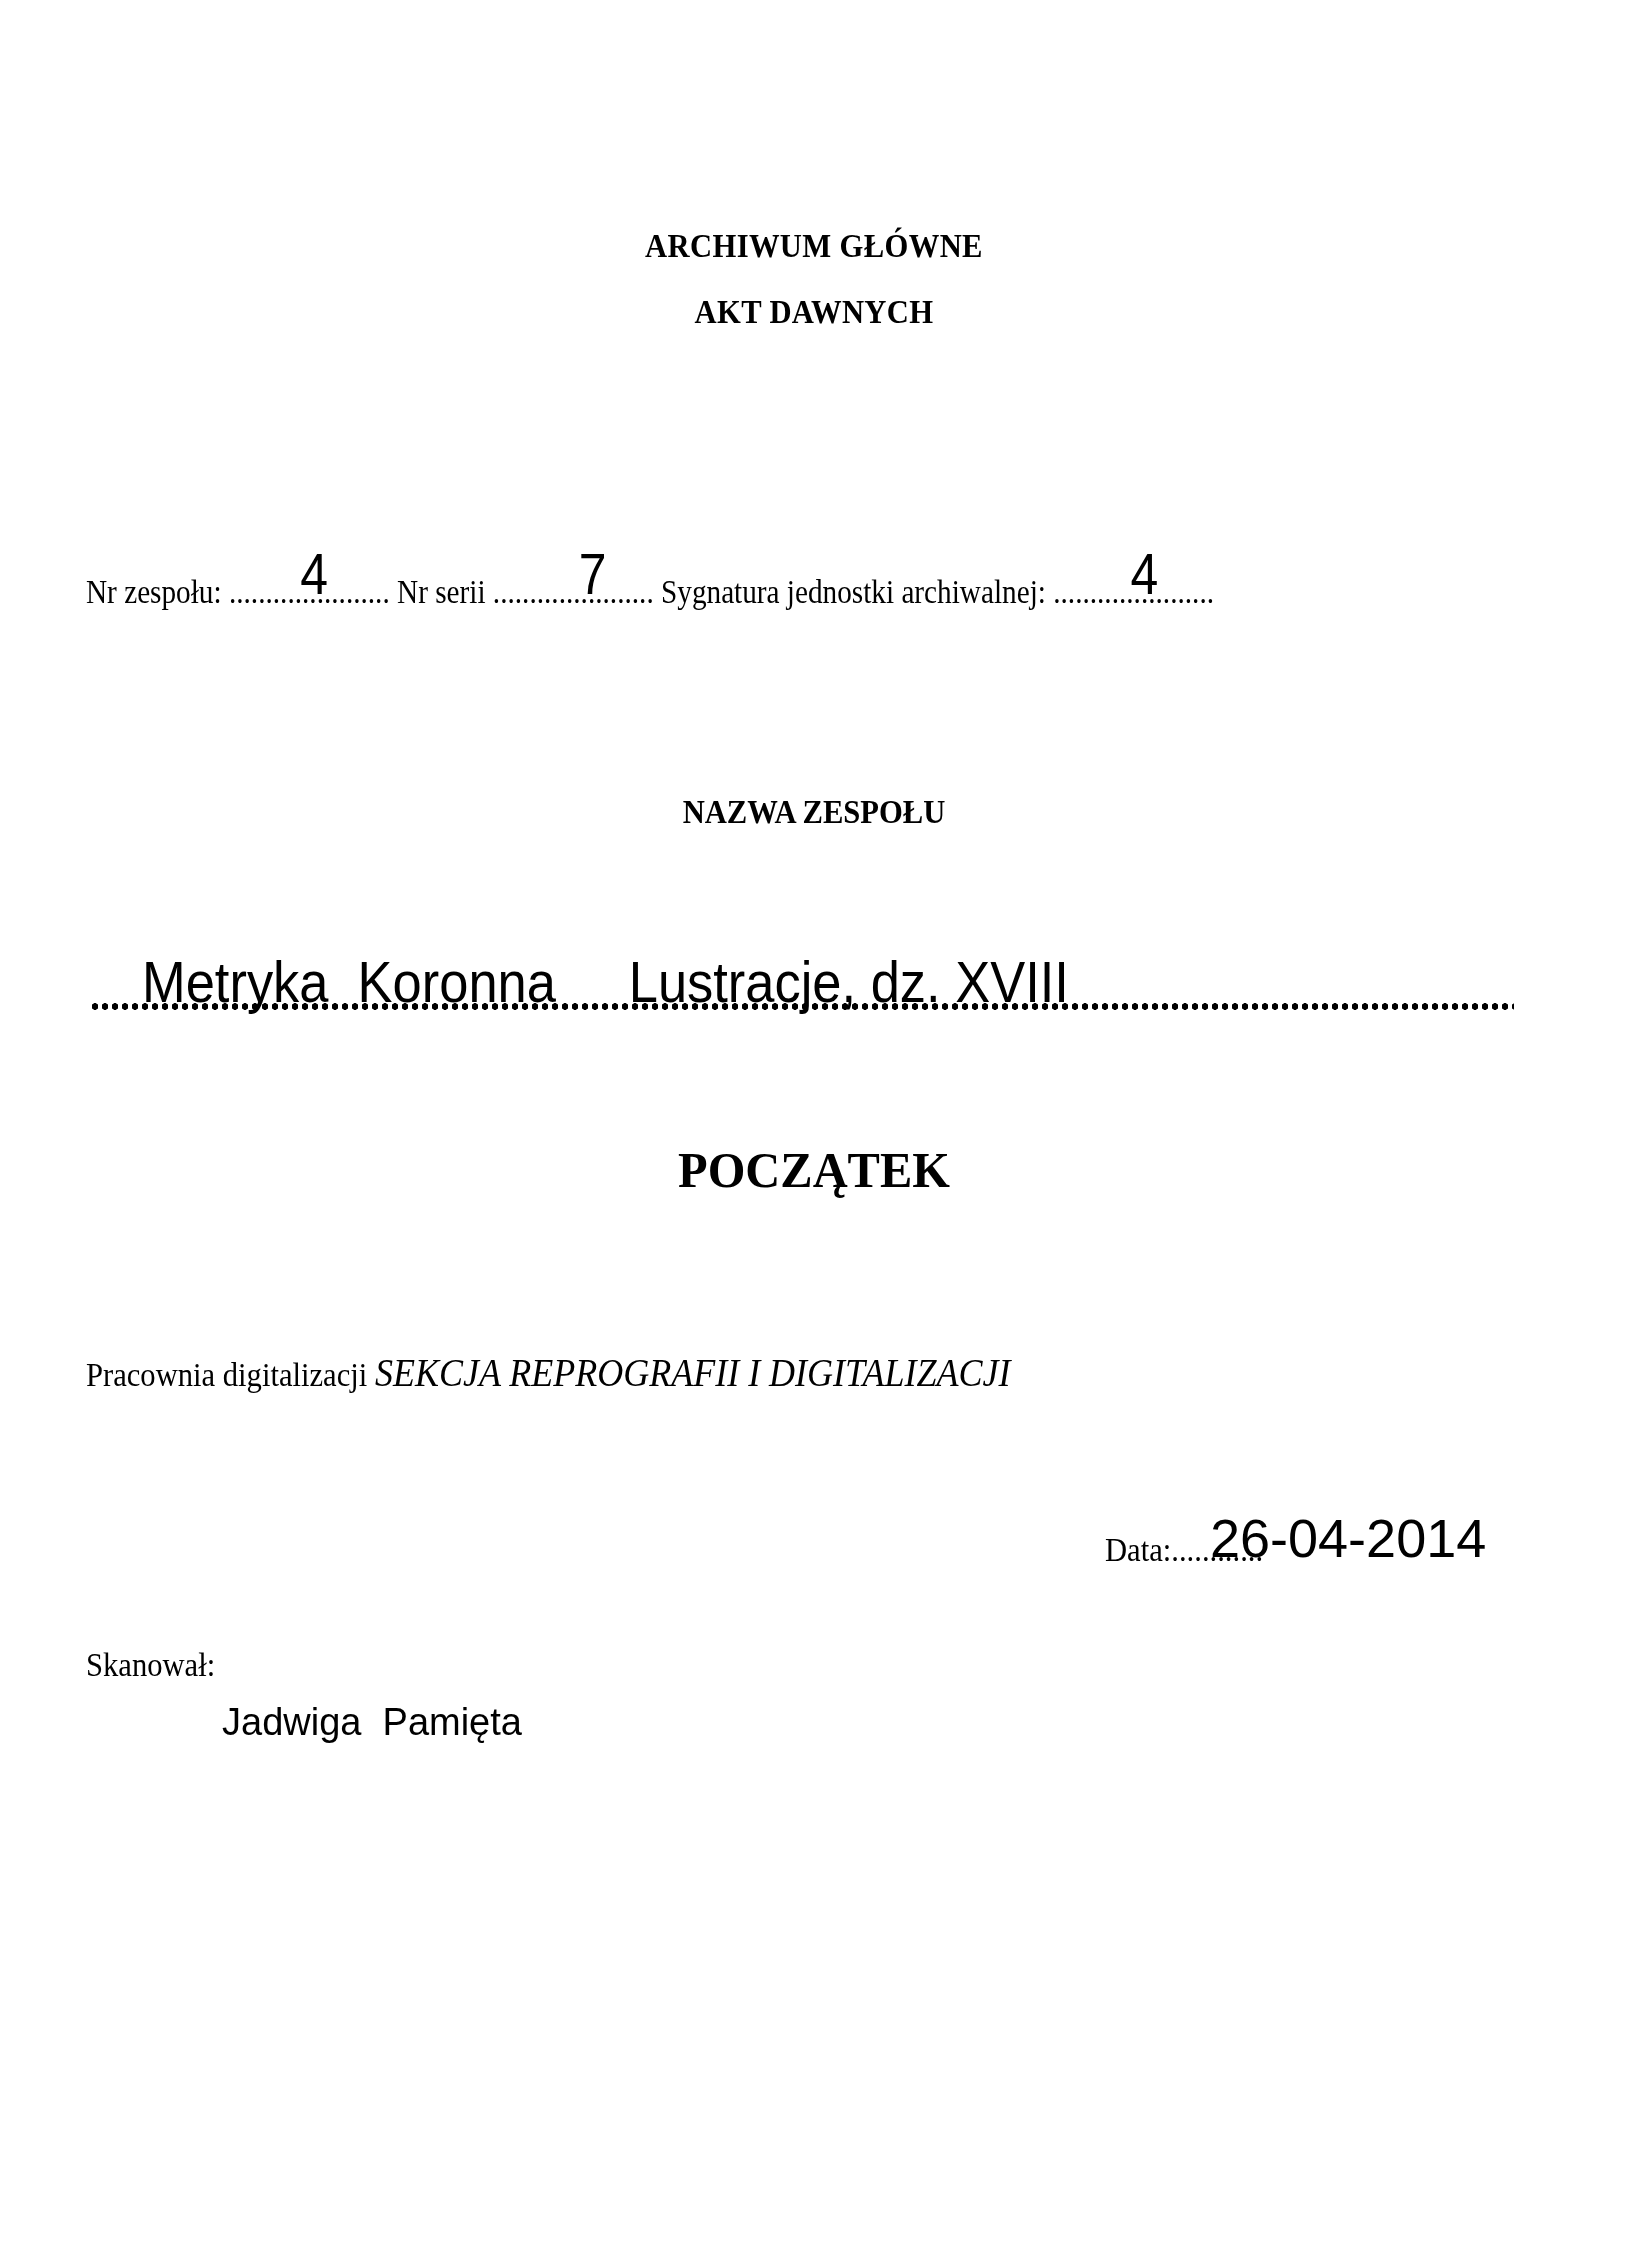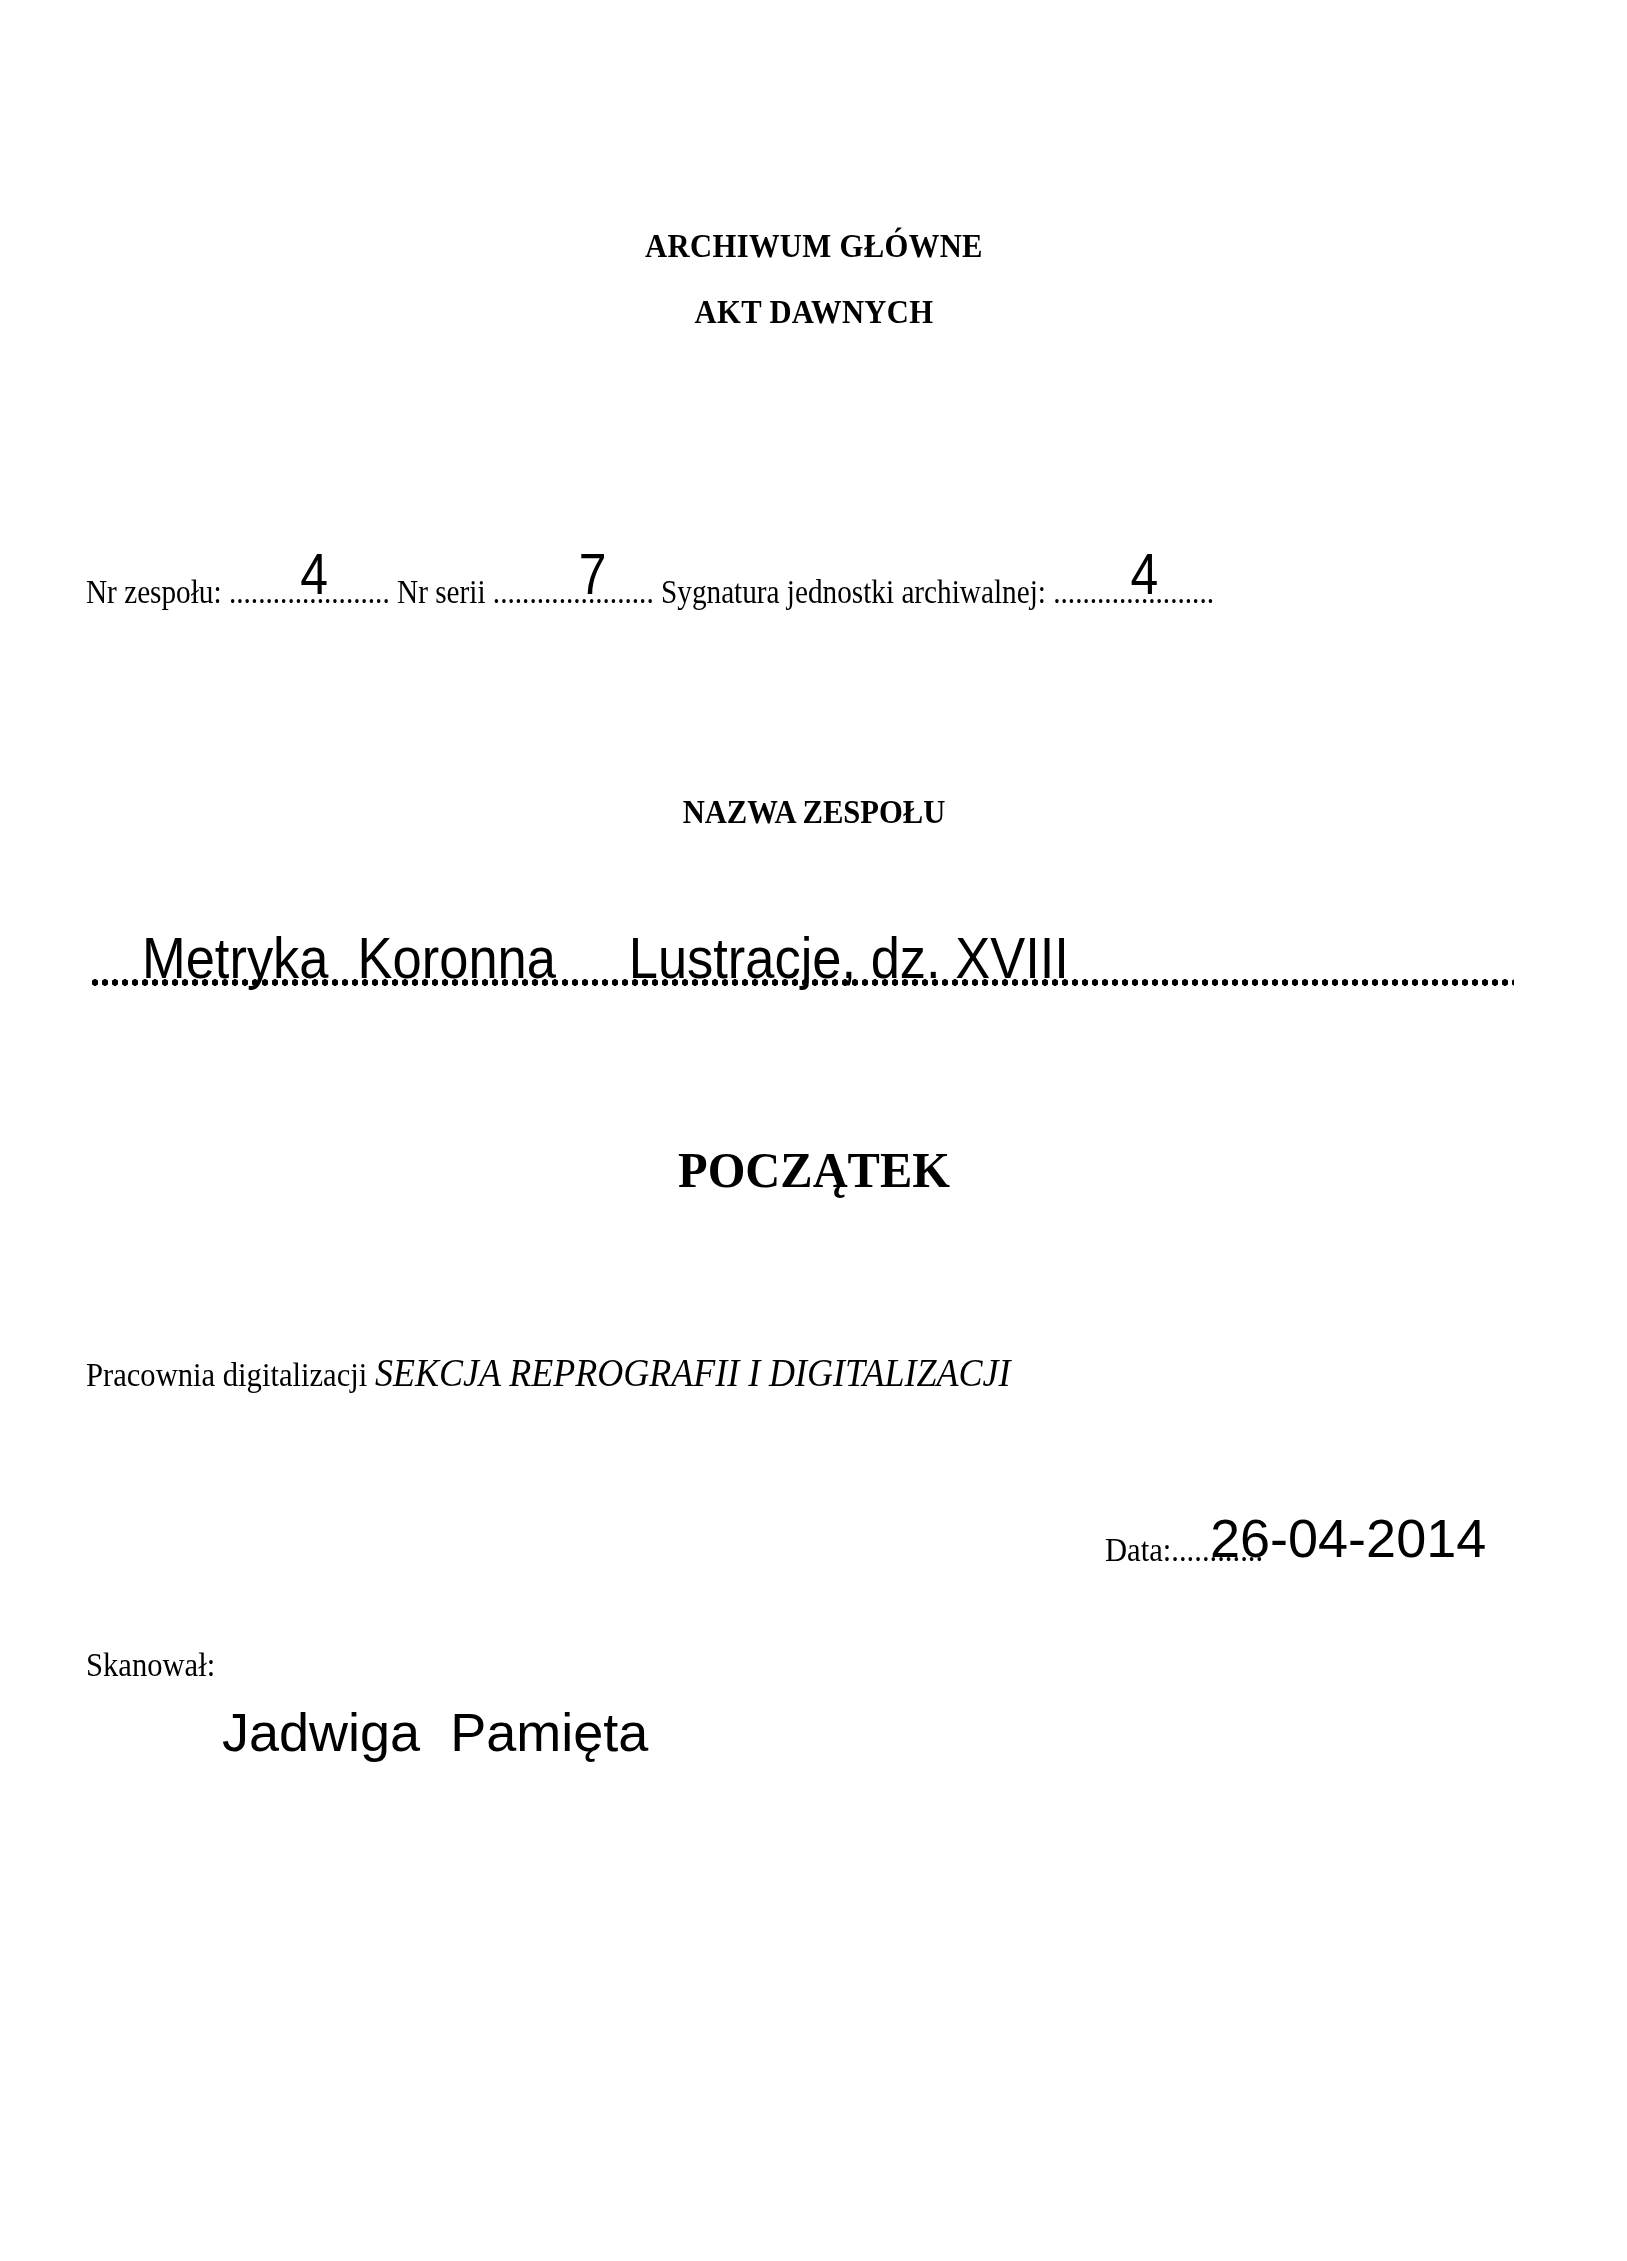--- a/index.html
+++ b/index.html
@@ -12,33 +12,33 @@
     .hdr { font-weight: bold; font-size: 34px; letter-spacing: 0.4px; transform: scaleX(0.9); transform-origin: center; }
     .hdr-1 { top: 227px; }
     .hdr-2 { top: 293px; }
 
     .nr-line { top: 573px; left: 86px; font-size: 34px; transform: scaleX(0.86); transform-origin: left; }
     .nr-line .dots { letter-spacing: 0px; position: relative; display: inline-block; }
     .fill { position: absolute; font-family: "Liberation Sans", "DejaVu Sans", sans-serif; font-size: 58px; line-height: 1; }
 
     .nazwa { top: 793px; font-size: 34px; font-weight: bold; transform: scaleX(0.9); transform-origin: center; }
 
-    .name-line { top: 916px; left: 90px; width: 1424px; height: 84px; text-decoration: underline; }
+    .name-line { top: 940px; left: 90px; width: 1424px; height: 84px; text-decoration: underline; }
     .name-dots { position: absolute; left: 0; bottom: 12.3px; width: 1424px; height: 10.7px;
       background-image: radial-gradient(circle, #000 3.1px, transparent 3.4px);
       background-size: 10px 10.7px; background-repeat: repeat-x; }
     .name-text { position: absolute; left: 52px; bottom: 9.2px; font-size: 57px; transform: scaleX(0.92); transform-origin: left; }
 
     .poczatek { top: 1141px; font-size: 51px; font-weight: bold; transform: scaleX(0.95); transform-origin: center; }
 
     .pracownia { top: 1349px; left: 86px; font-size: 34px; transform: scaleX(0.9); transform-origin: left; }
     .pracownia .it { font-style: italic; font-size: 40px; }
 
     .skan-label { top: 1646px; left: 86px; font-size: 34px; transform: scaleX(0.9); transform-origin: left; }
-    .skan-name { top: 1701px; left: 222px; font-size: 54px; }
+    .skan-name { top: 1701px; left: 222px; font-size: 38px; }
 
     .data-label { top: 1524px; left: 1105px; font-size: 34px; transform: scaleX(0.9); transform-origin: left; }
     .data-value { top: 1501px; left: 1210px; font-size: 54px; }
   </style>
 </head>
 <body>
 
 <div>
 
   <div class="abs center serif hdr hdr-1">ARCHIWUM GŁÓWNE</div>

